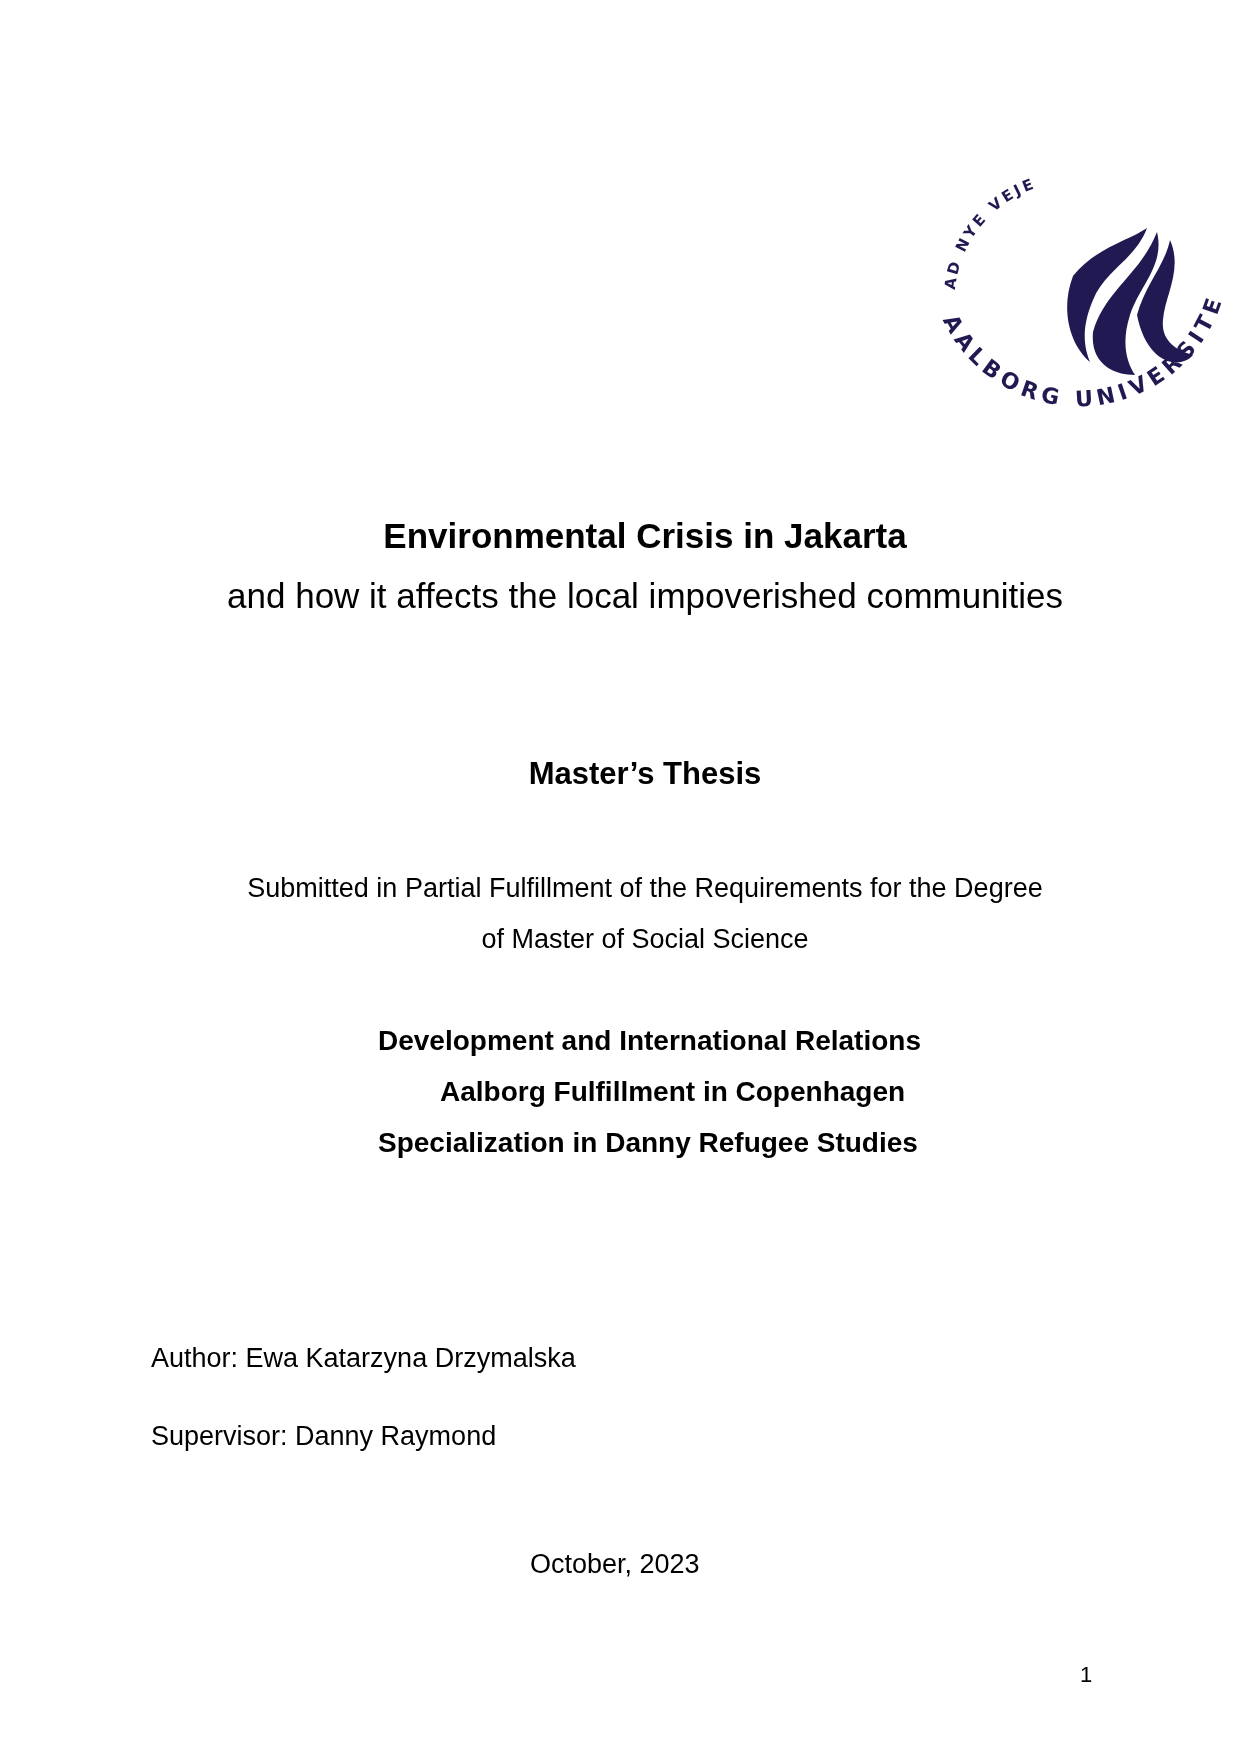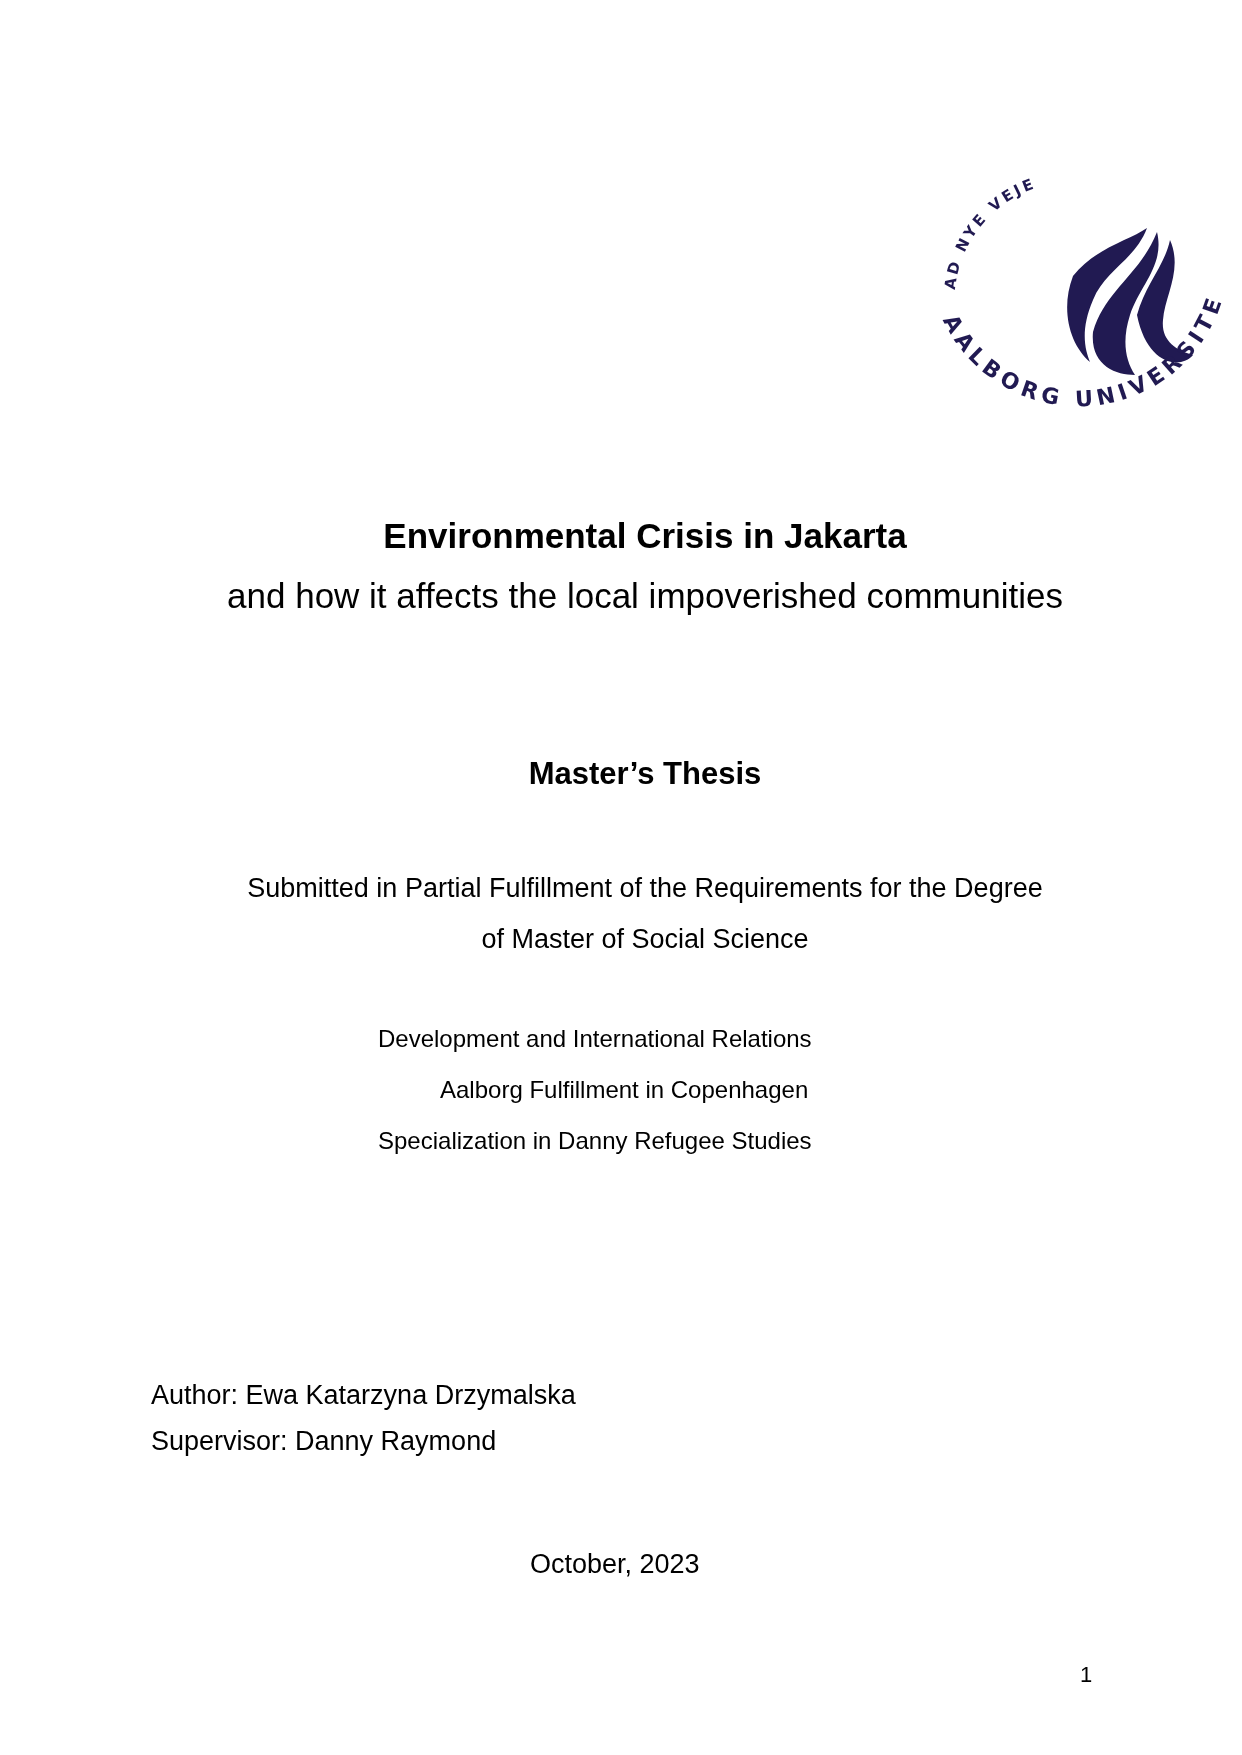--- a/index.html
+++ b/index.html
@@ -5,22 +5,22 @@
   html, body { margin: 0; padding: 0; background: #ffffff; }
   body { width: 1242px; height: 1755px; position: relative; overflow: hidden;
          font-family: "Liberation Sans", sans-serif; color: #000; }
   .abs { position: absolute; white-space: nowrap; }
   .center { left: 0; width: 1290px; text-align: center; }
   .title { top: 516px; font-size: 35px; font-weight: bold; }
   .subtitle { top: 576px; font-size: 35px; }
   .thesis { top: 756px; font-size: 31px; font-weight: bold; }
   .submitted { top: 873px; font-size: 27px; }
   .submitted2 { top: 924px; font-size: 27px; }
-  .dept { font-size: 24px; }
-  .author { left: 151px; font-size: 27px; margin-top: 37px; }
+  .dept { font-size: 28px; font-weight: bold; }
+  .author { left: 151px; font-size: 27px; }
   .date { left: 530px; top: 1549px; font-size: 27px; }
   .pageno { left: 1080px; top: 1662px; font-size: 22px; }
   .logo { left: 925px; top: 170px; width: 320px; height: 285px; }
 </style>
 </head>
 <body>
 
 <div class="abs logo">
   <svg width="320" height="285" viewBox="0 0 320 285">
     <defs>
@@ -44,16 +44,16 @@
 <div class="abs center subtitle">and how it affects the local impoverished communities</div>
 <div class="abs center thesis">Master’s Thesis</div>
 <div class="abs center submitted">Submitted in Partial Fulfillment of the Requirements for the Degree</div>
 <div class="abs center submitted2">of Master of Social Science</div>
 
 <div class="abs dept" style="left:378px; top:1025px;">Development and International Relations</div>
 <div class="abs dept" style="left:440px; top:1076px;">Aalborg Fulfillment in Copenhagen</div>
 <div class="abs dept" style="left:378px; top:1127px;">Specialization in Danny Refugee Studies</div>
 
 <div class="abs author" style="top:1343px;">Author: Ewa Katarzyna Drzymalska</div>
-<div class="abs author" style="top:1389px;">Supervisor: Danny Raymond</div>
+<div class="abs author" style="top:1421px;">Supervisor: Danny Raymond</div>
 
 <div class="abs date">October, 2023</div>
 <div class="abs pageno">1</div>
 
 </body></html>

